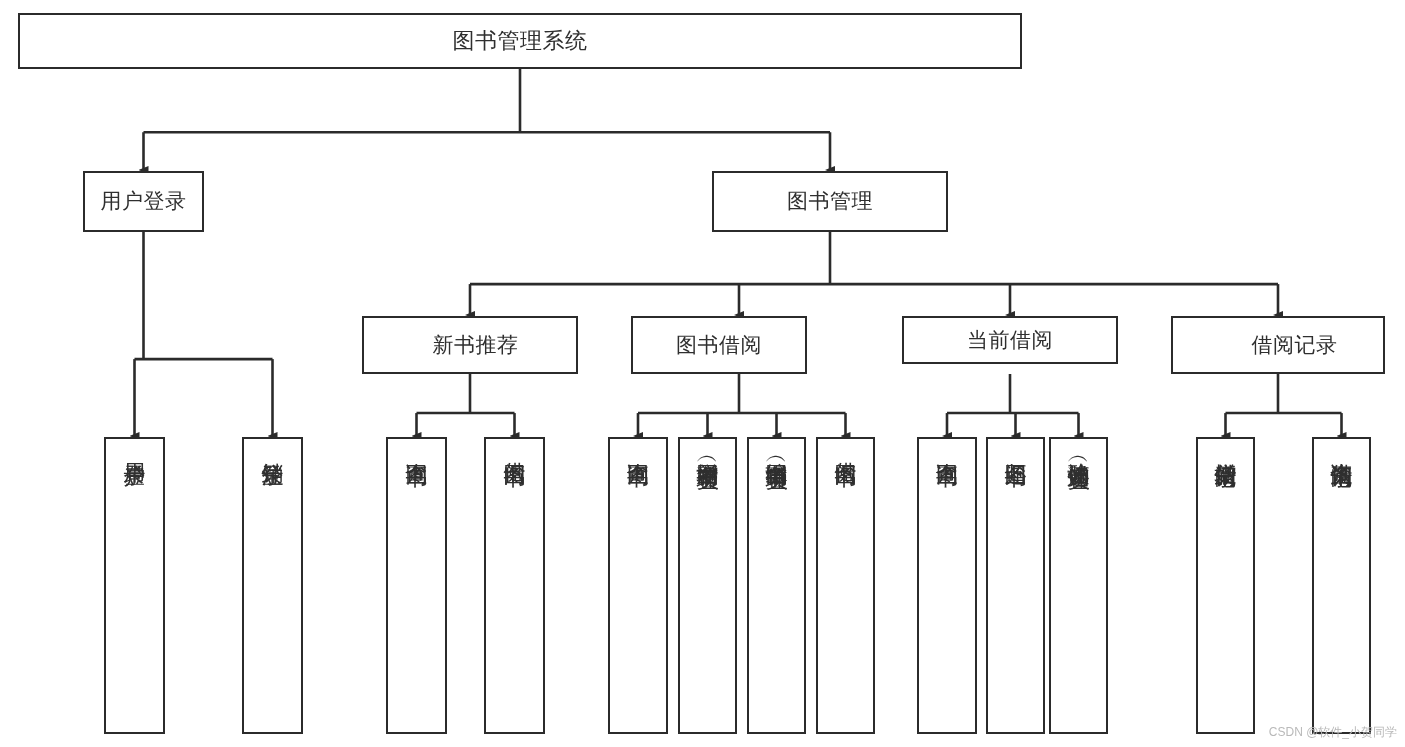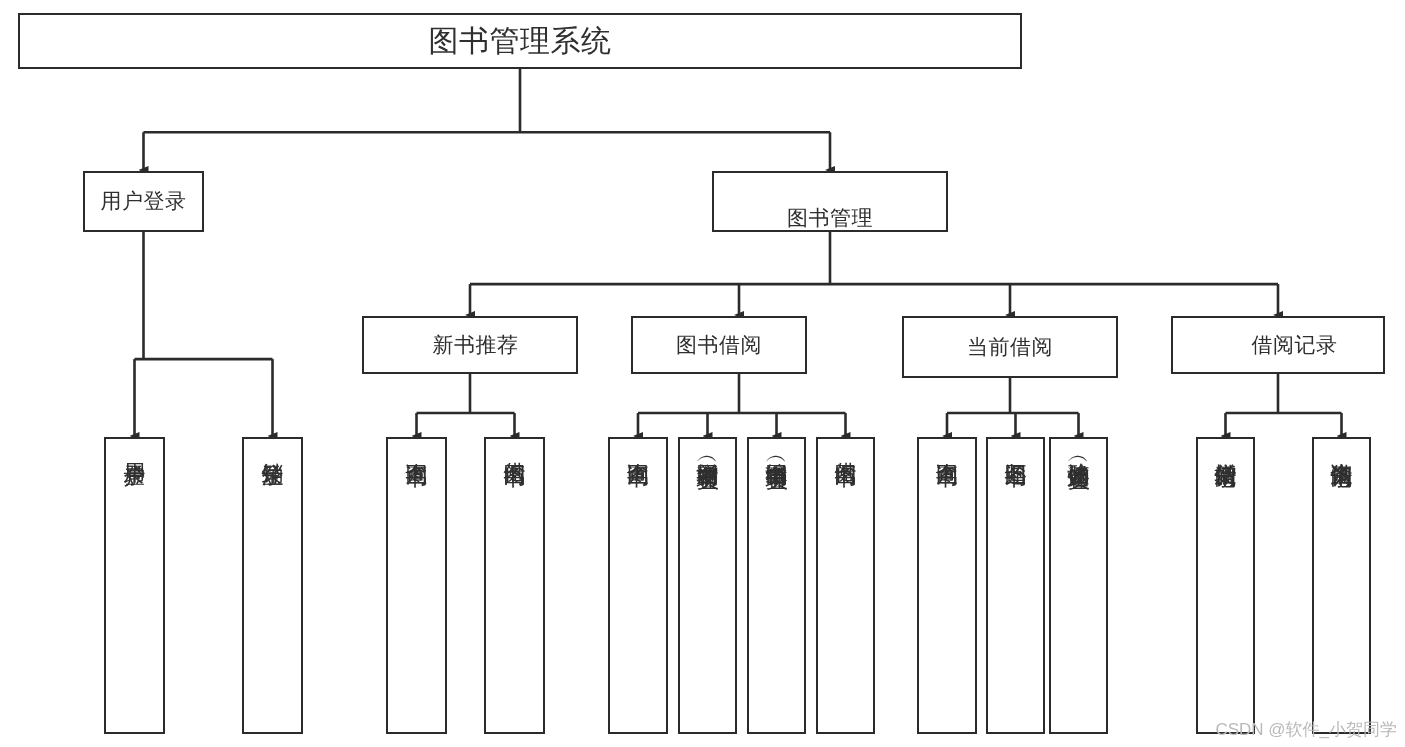--- a/index.html
+++ b/index.html
@@ -46,28 +46,28 @@
     padding-top: 6px;
   }
   .node.vertical .label {
     writing-mode: vertical-rl;
     text-orientation: upright;
     font-size: 22px;
     line-height: 1.18;
     letter-spacing: 1px;
     white-space: nowrap;
   }
-  .node.root .label { font-size: 30px; }
+  .node.root .label { font-size: 22px; }
   .node.level2 .label { font-size: 21px; }
   .node.level3 .label { font-size: 21px; }
   #watermark {
     position: absolute;
     right: 8px;
     bottom: 6px;
-    font-size: 17px;
+    font-size: 12px;
     color: #b9b9b9;
     white-space: nowrap;
     font-family: "Liberation Sans", "DejaVu Sans", sans-serif;
   }
 </style>
 </head>
 <body>
 
 <div id="canvas">
   <svg id="edges" viewBox="0 0 1405 747">
@@ -113,30 +113,30 @@
       </g>
   </svg>
 
   <div id="nodes">
       <div class="node root" style="left: 18px; top: 13px; width: 1004px; height: 56px;">
         <span class="label">图书管理系统</span>
       </div>
       <div class="node level2" style="left: 83px; top: 171px; width: 121px; height: 61px;">
         <span class="label">用户登录</span>
       </div>
-      <div class="node level2" style="left: 712px; top: 171px; width: 236px; height: 61px; align-items: flex-end;">
+      <div class="node level2" style="left: 712px; top: 171px; width: 236px; height: 61px;">
         <span class="label">图书管理</span>
       </div>
       <div class="node level3" style="left: 362px; top: 316px; width: 216px; height: 58px; padding-left: 11px;">
         <span class="label">新书推荐</span>
       </div>
       <div class="node level3" style="left: 631px; top: 316px; width: 176px; height: 58px;">
         <span class="label">图书借阅</span>
       </div>
-      <div class="node level3" style="left: 902px; top: 316px; width: 216px; height: 62px;">
+      <div class="node level3" style="left: 902px; top: 316px; width: 216px; height: 48px;">
         <span class="label">当前借阅</span>
       </div>
       <div class="node level3" style="left: 1171px; top: 316px; width: 214px; height: 58px; padding-left: 33px;">
         <span class="label">借阅记录</span>
       </div>
       <div class="node vertical leaf" style="left: 104px; top: 437px; width: 61px; height: 297px;">
         <span class="label">用户登录</span>
       </div>
       <div class="node vertical leaf" style="left: 242px; top: 437px; width: 61px; height: 297px;">
         <span class="label">注销登录</span>

